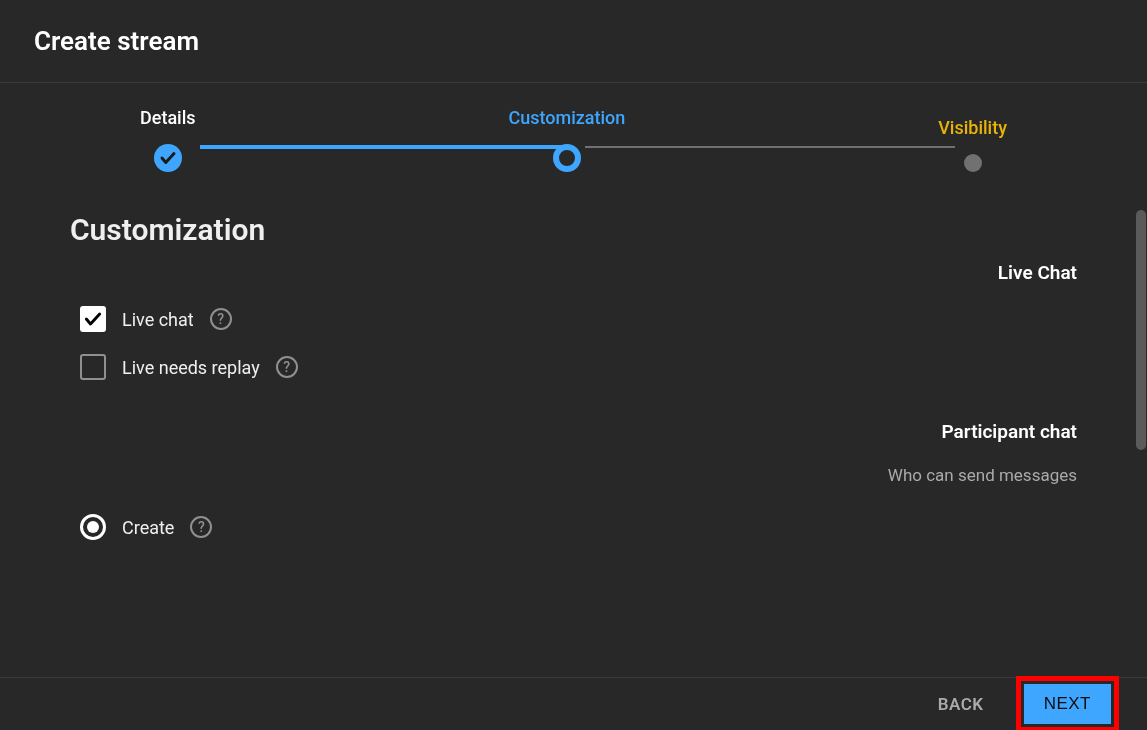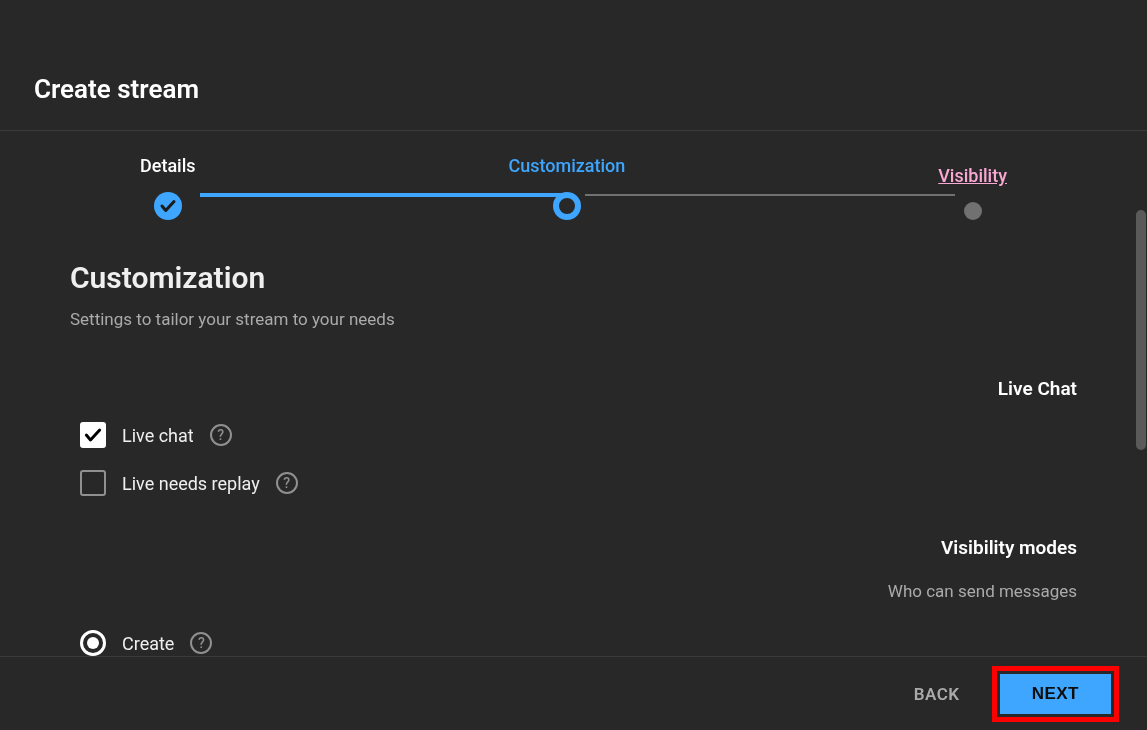--- a/index.html
+++ b/index.html
@@ -12,21 +12,20 @@
     height: 730px;
     background: #282828;
     font-family: Roboto, Arial, sans-serif;
     color: #fff;
     overflow: hidden;
     position: relative;
   }
   .header {
     padding: 26px 34px;
     border-bottom: 1px solid #3a3a3a;
-    margin-top: 48px;
   }
   .header-title {
     font-size: 26px;
     font-weight: 600;
     color: #fff;
   }
   .content-area {
     height: 568px;
     overflow-y: auto;
     position: relative;
@@ -45,21 +44,21 @@
     gap: 16px;
     position: relative;
     z-index: 2;
   }
   .step-label {
     font-size: 18px;
     font-weight: 500;
   }
   .step-label.completed { color: #fff; }
   .step-label.active { color: #3ea6ff; }
-  .step-label.inactive { color: #f9a8d4; text-decoration: underline; }
+  .step-label.inactive { color: #eab308; }
   .step-circle {
     width: 28px;
     height: 28px;
     border-radius: 50%;
     display: flex;
     align-items: center;
     justify-content: center;
   }
   .step-circle.completed {
     background: #3ea6ff;
@@ -181,21 +180,21 @@
   .sub-desc {
     font-size: 17px;
     color: #aaaaaa;
     margin-bottom: 29px;
   }
   .footer {
     position: absolute;
     bottom: 0;
     left: 0;
     right: 0;
-    height: 74px;
+    height: 53px;
     border-top: 1px solid #3a3a3a;
     display: flex;
     align-items: center;
     justify-content: flex-end;
     padding-right: 28px;
     gap: 24px;
     background: #282828;
   }
   .back-btn {
     color: #aaaaaa;
@@ -206,23 +205,23 @@
     padding: 10px 8px;
   }
   .next-btn-wrap {
     border: 5px solid #ff0000;
     padding: 3px;
   }
   .next-btn {
     background: #3ea6ff;
     color: #0d0d0d;
     font-size: 17px;
-    font-weight: 700;
+    font-weight: 400;
     letter-spacing: 0.5px;
-    padding: 10px 32px;
+    padding: 10px 20px;
     cursor: pointer;
     border: none;
   }
   .scrollbar-track {
     position: absolute;
     right: 1px;
     top: 210px;
     width: 10px;
     height: 240px;
     background: #5a5a5a;
@@ -257,21 +256,20 @@
     </div>
 
     <div class="step">
       <div class="step-label inactive">Visibility</div>
       <div class="step-circle inactive"></div>
     </div>
   </div>
 
   <div class="section">
     <div class="section-title">Customization</div>
-    <div class="section-subtitle">Settings to tailor your stream to your needs</div>
 
     <div class="subsection">
       <div class="subsection-title">Live Chat</div>
 
       <div class="option-row">
         <div class="checkbox checked">
           <svg viewBox="0 0 24 24" fill="none" stroke="#000" stroke-width="3.5" stroke-linecap="round" stroke-linejoin="round">
               <polyline points="4 12 9 18 20 6"></polyline>
             </svg>
         </div>
@@ -280,21 +278,21 @@
       </div>
 
       <div class="option-row">
         <div class="checkbox unchecked"></div>
         <span class="option-label">Live needs replay</span>
         <span class="help-icon">?</span>
       </div>
     </div>
 
     <div class="subsection">
-      <div class="subsection-title">Visibility modes</div>
+      <div class="subsection-title">Participant chat</div>
       <div class="sub-desc">Who can send messages</div>
 
       <div class="option-row">
         <div class="radio selected"></div>
         <span class="option-label">Create</span>
         <span class="help-icon">?</span>
       </div>
     </div>
 
   </div>

